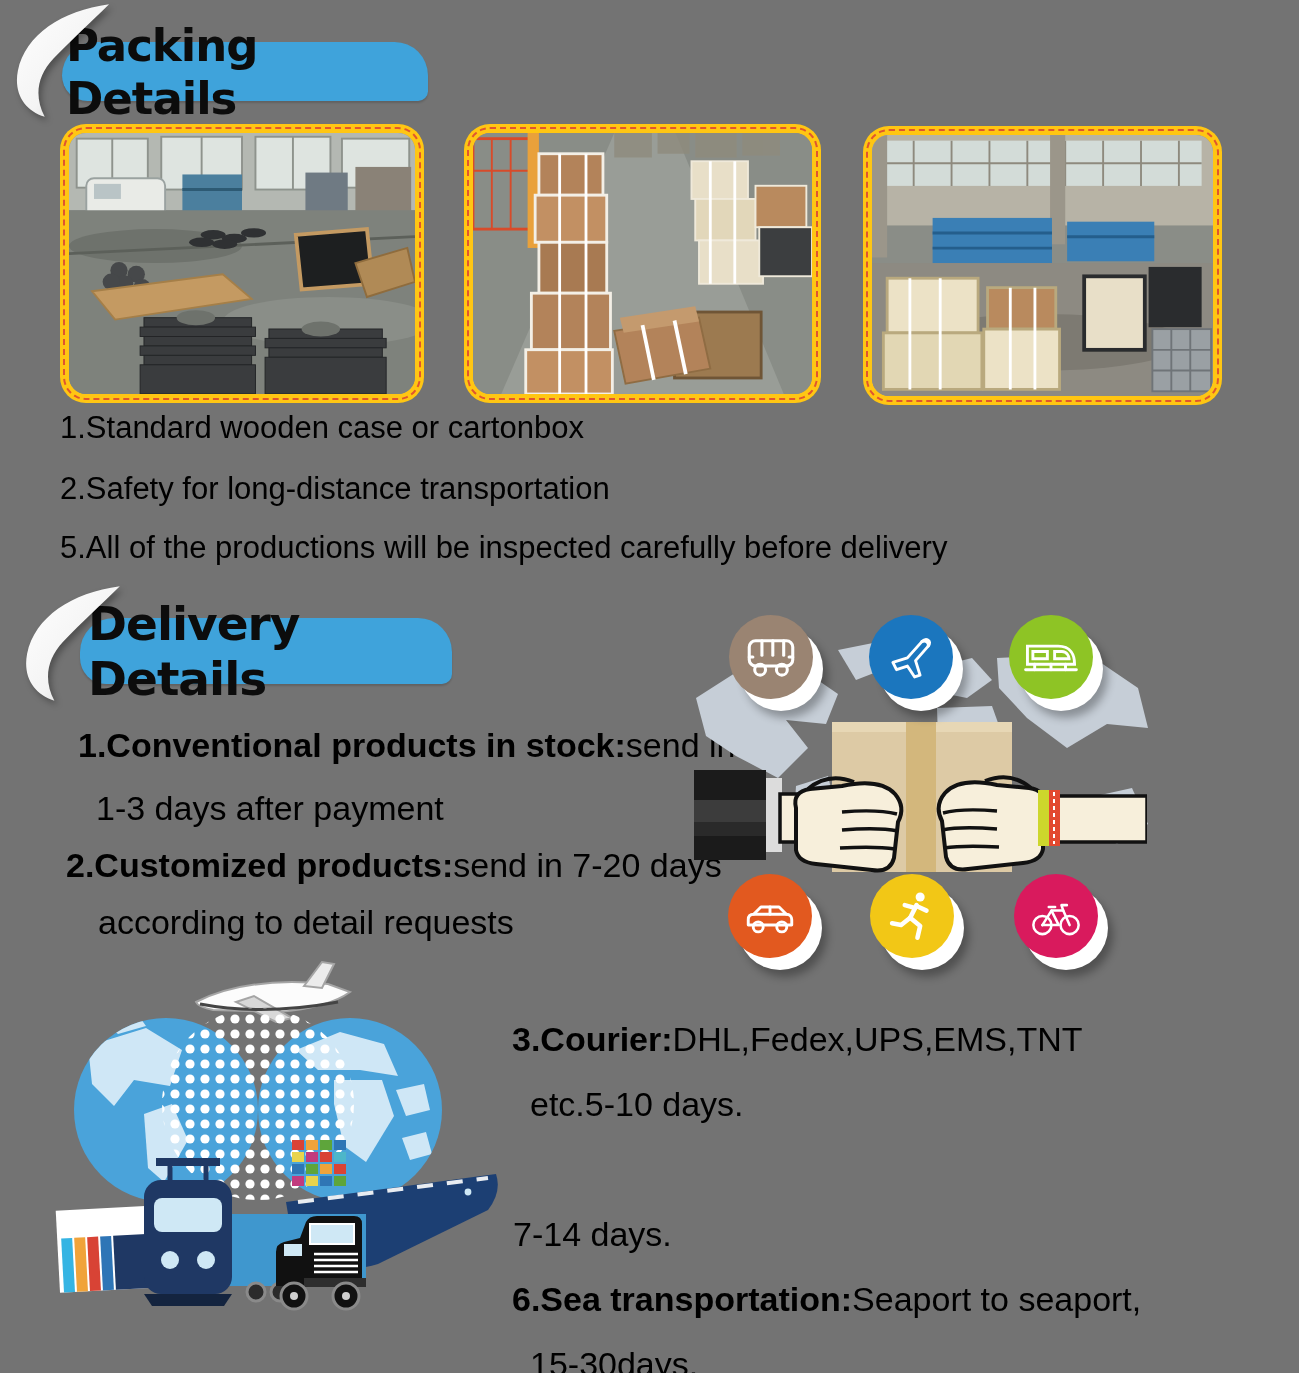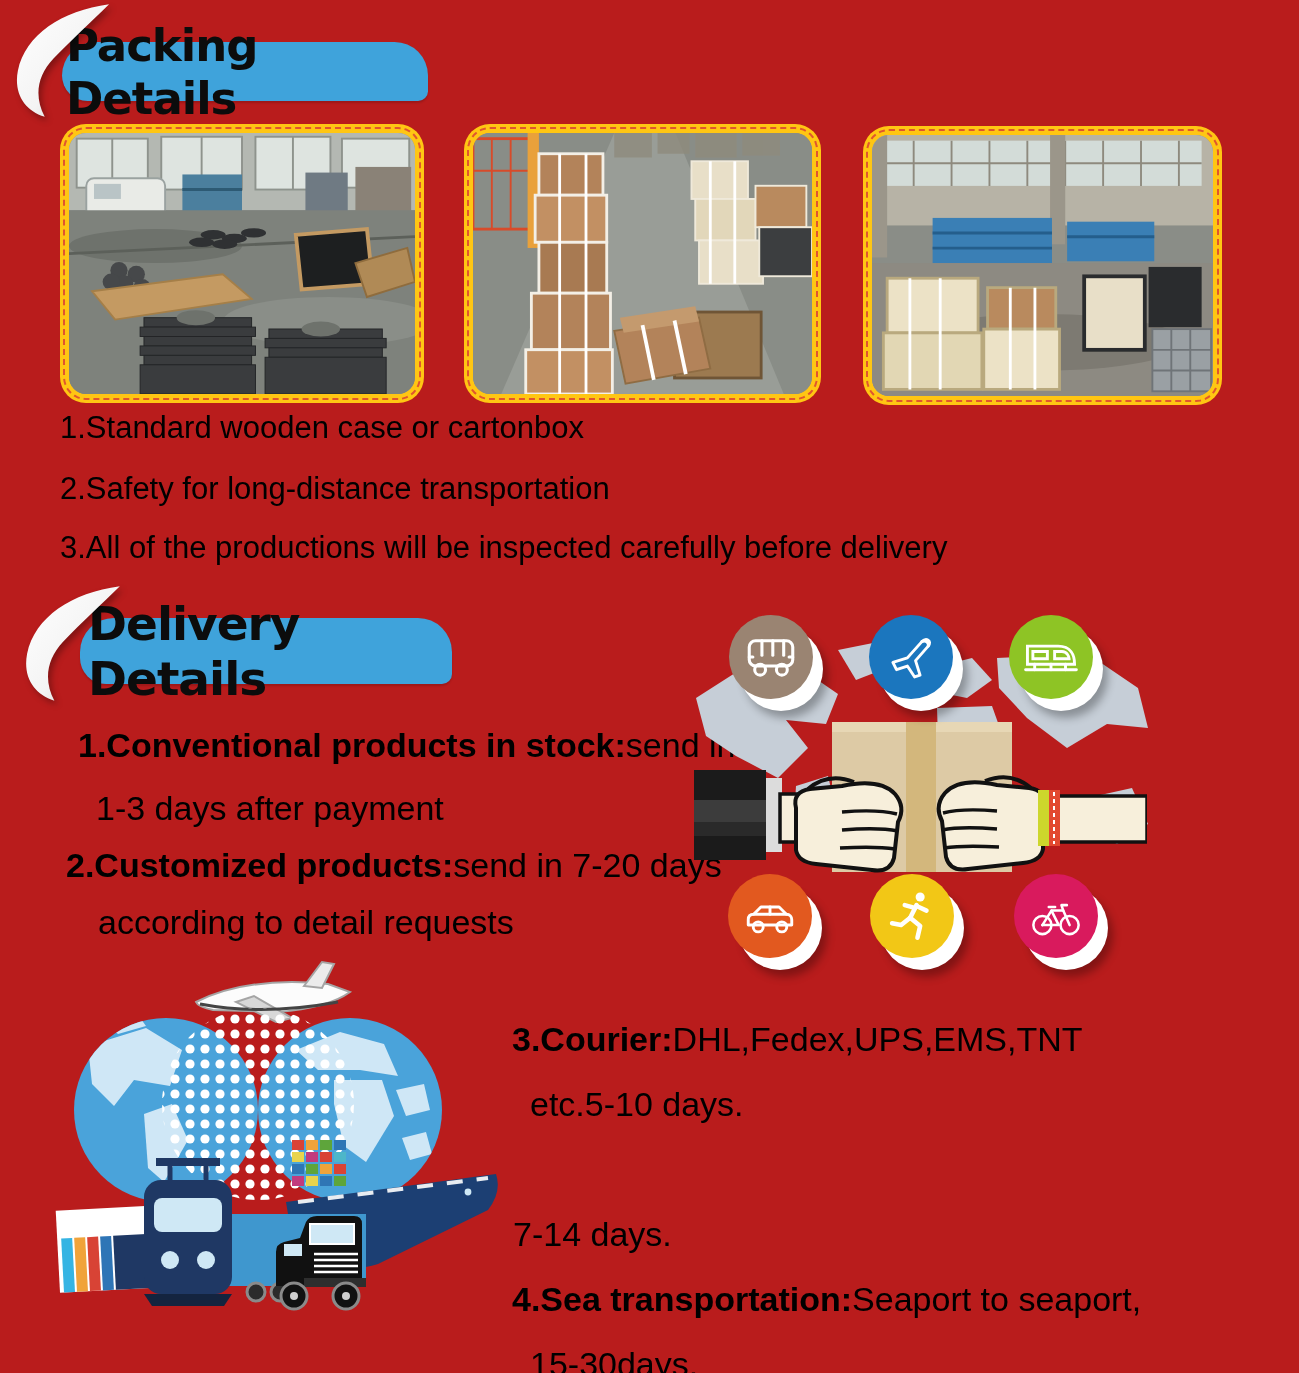--- a/index.html
+++ b/index.html
@@ -1,16 +1,16 @@
 <!DOCTYPE html>
 <html><head>
 <meta charset="utf-8">
 <style>
   html,body{margin:0;padding:0;background:#fff;}
-  .stage{position:relative;width:1299px;height:1373px;background:#b91c1c;overflow:hidden;
+  .stage{position:relative;width:1299px;height:1373px;background:#737373;overflow:hidden;
          font-family:"Liberation Sans",sans-serif;color:#000;}
 
   
   .banner{position:absolute;z-index:5;}
   .pill{background:#3fa3db;color:#0c0c0c;display:flex;align-items:center;
         font-family:"DejaVu Sans",sans-serif;font-weight:800;letter-spacing:-1px;
         border-radius:34px 34px 10px 26px;box-shadow:0 2px 2px rgba(0,0,0,.15);}
   .curl{position:absolute;z-index:6;filter:drop-shadow(3px 4px 3px rgba(0,0,0,.30));}
 
   #banner-packing{left:62px;top:42px;}
@@ -219,21 +219,21 @@
             <line x1="296" y1="250" x2="358" y2="250"></line>
           <line x1="316" y1="206" x2="316" y2="272"></line>
             <line x1="336" y1="206" x2="336" y2="272"></line>
         </g>
       </svg>
     </div>
   </div>
 
   <div class="ptext" style="top:410px">1.Standard wooden case or cartonbox</div>
   <div class="ptext" style="top:471px">2.Safety for long-distance transportation</div>
-  <div class="ptext" style="top:530px">3.All of the productions will be inspected carefully before delivery</div>
+  <div class="ptext" style="top:530px">5.All of the productions will be inspected carefully before delivery</div>
 
   <div class="banner" id="banner-delivery">
     <div class="pill">
       <span>Delivery Details</span>
     </div>
     <svg class="curl" viewBox="0 0 100 110">
       <defs>
         <linearGradient id="curlg2" x1="0" y1="0" x2="1" y2="1">
           <stop offset="0" stop-color="#ffffff"></stop>
             <stop offset="0.55" stop-color="#f4f4f4"></stop>
@@ -466,17 +466,17 @@
       <circle cx="298" cy="344" r="4" fill="#cfcfcf"></circle>
     </g>
   </svg>
 
   <div class="method" style="left:512px;top:980px">
     <b>3.Courier:</b><span>DHL,Fedex,UPS,EMS,TNT</span>
   </div>
   <div class="method" style="left:530px;top:1045px">etc.5-10 days.</div>
   <div class="method" style="left:513px;top:1175px">7-14 days.</div>
   <div class="method" style="left:512px;top:1240px">
-    <b>4.Sea transportation:</b><span>Seaport to seaport,</span>
+    <b>6.Sea transportation:</b><span>Seaport to seaport,</span>
   </div>
   <div class="method" style="left:530px;top:1305px">15-30days.</div>
 
 </div>
 
 </body></html>

